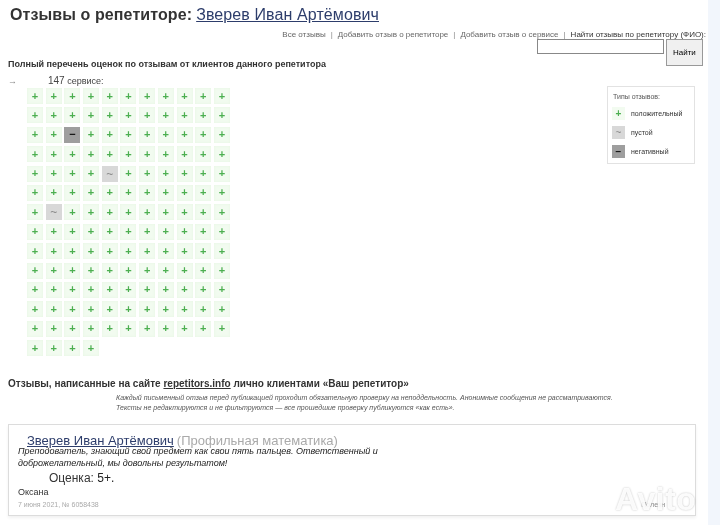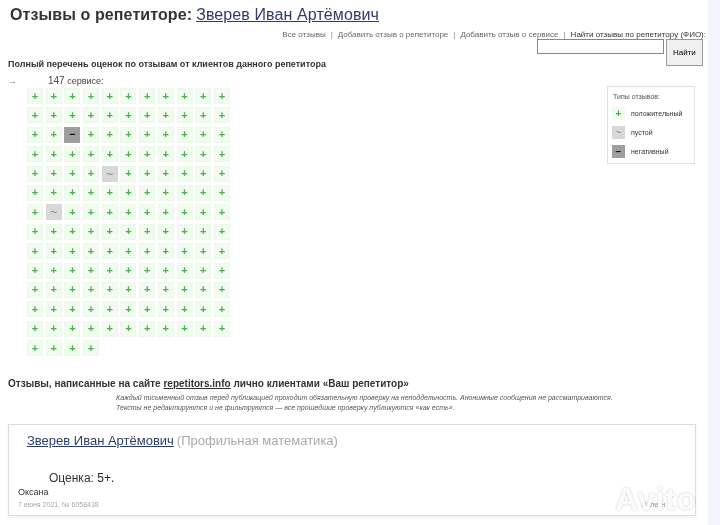--- a/index.html
+++ b/index.html
@@ -247,20 +247,21 @@
 
 <div class="disclaimer">
   <div>Каждый письменный отзыв перед публикацией проходит обязательную проверку на неподдельность. Анонимные сообщения не рассматриваются.</div>
   <div>Тексты не редактируются и не фильтруются — все прошедшие проверку публикуются «как есть».</div>
 </div>
 
 <div class="review-card">
   <div class="review-author">
     <a href="#">Зверев Иван Артёмович</a><span class="review-subject">(Профильная математика)</span>
   </div>
+  <div class="review-text">Преподователь, знающий свой предмет как свои пять пальцев. Ответственный и доброжелательный, мы довольны результатом!</div>
   <div class="review-score">
     <span>Оценка:</span>
     <b>5+.</b>
   </div>
   <div class="review-name">Оксана</div>
   <div class="review-meta">7 июня 2021, № 6058438</div>
   <div class="review-useful">Полезн</div>
 </div>
 
 <div class="watermark">Avito</div>

